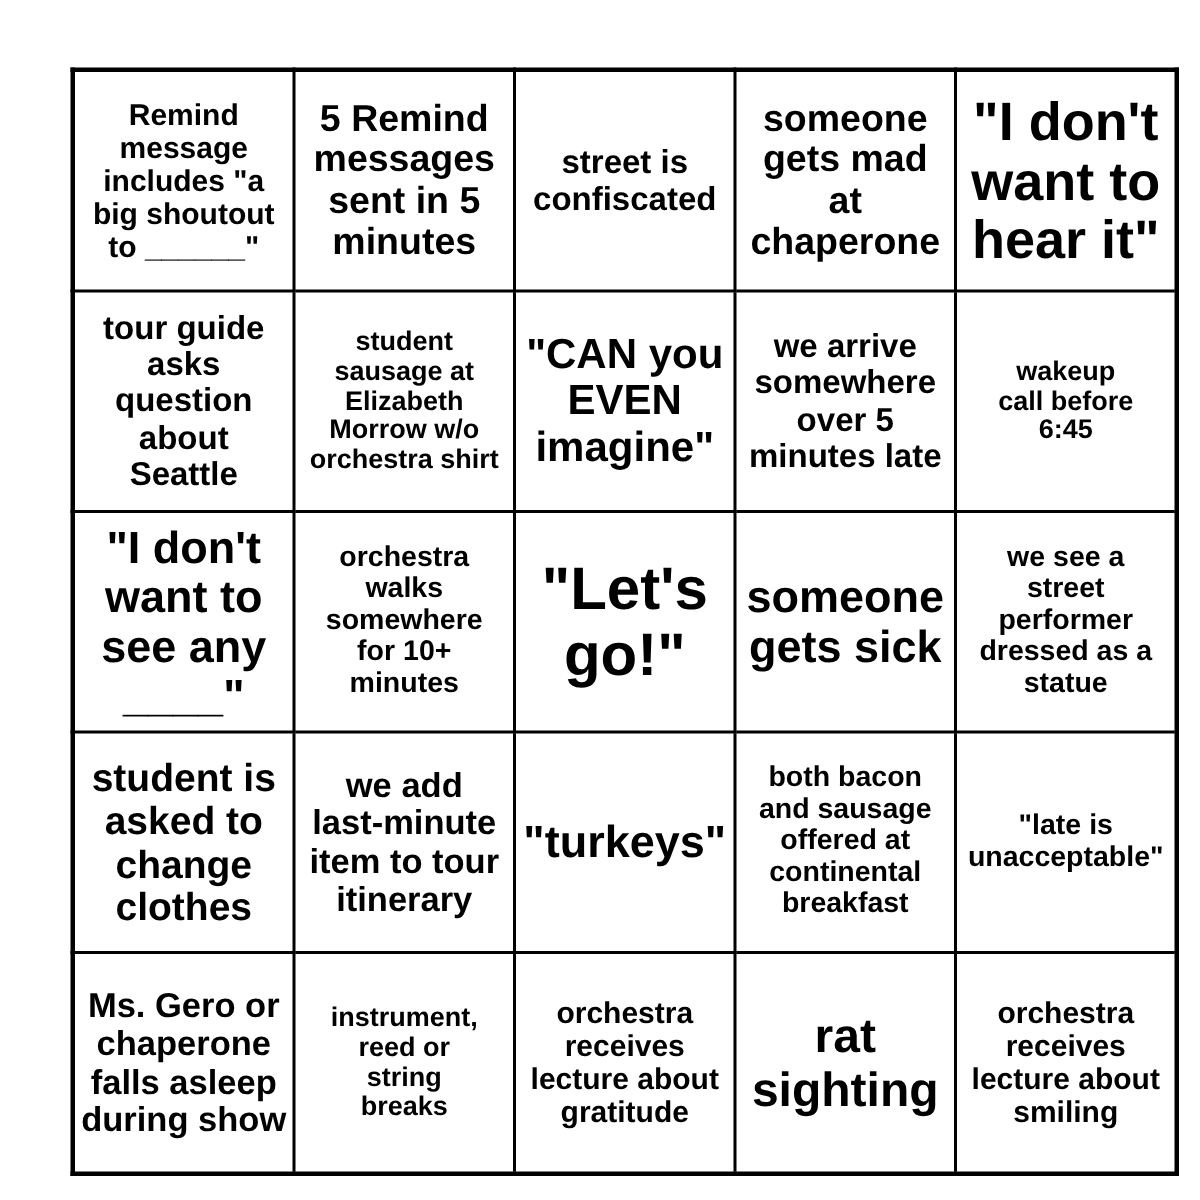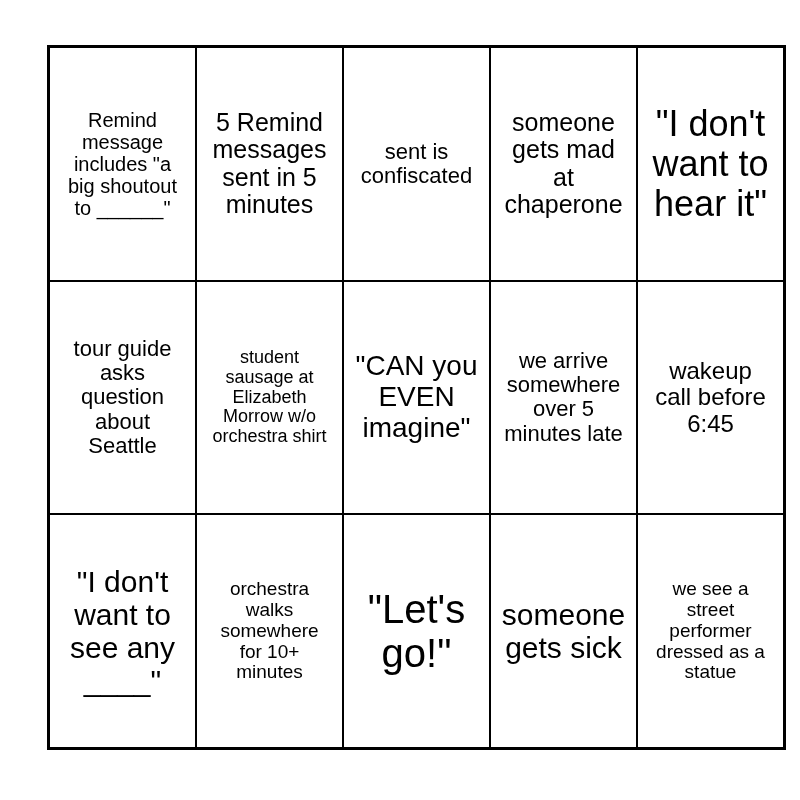--- a/index.html
+++ b/index.html
@@ -6,20 +6,21 @@
     margin: 0;
     padding: 0;
     background: #ffffff;
     width: 800px;
     height: 800px;
     font-family: "Liberation Sans", sans-serif;
   }
   .card-wrap {
     width: 706px;
     margin: 45px auto 0 auto;
+    font-weight: bold;
   }
   table.bingo {
     border-collapse: collapse;
     table-layout: fixed;
     width: 706px;
     height: 705px;
     border: 3px solid #000;
   }
   table.bingo td {
     border: 2px solid #000;
@@ -27,41 +28,41 @@
     height: 141px;
     text-align: center;
     vertical-align: middle;
     padding: 2px;
     color: #000;
     white-space: pre-line;
     line-height: 1.1;
     overflow: hidden;
   }
   .f18{font-size:18px}.f19{font-size:19px}.f20{font-size:20px}.f22{font-size:22px}.f23{font-size:23px}
-  .f24{font-size:24px}.f25{font-size:25px}.f26{font-size:26px}
+  .f24{font-size:18px}.f25{font-size:25px}.f26{font-size:26px}
   .f28{font-size:28px}.f30{font-size:30px}.f32{font-size:32px}
   .f36{font-size:36px}.f40{font-size:40px}
 </style>
 </head>
 <body>
 
 <div class="card-wrap">
   <table class="bingo">
     <tbody>
       <tr>
         <td class="f20">Remind
 message
 includes "a
 big shoutout
 to ______"</td>
         <td class="f25">5 Remind
 messages
 sent in 5
 minutes</td>
-        <td class="f22">sent is
+        <td class="f22">street is
 confiscated</td>
         <td class="f25">someone
 gets mad
 at
 chaperone</td>
         <td class="f36">"I don't
 want to
 hear it"</td>
       </tr>
       <tr>
@@ -99,15 +100,53 @@
         <td class="f40">"Let's
 go!"</td>
         <td class="f30">someone
 gets sick</td>
         <td class="f19">we see a
 street
 performer
 dressed as a
 statue</td>
       </tr>
+      <tr>
+        <td class="f26">student is
+asked to
+change
+clothes</td>
+        <td class="f23">we add
+last-minute
+item to tour
+itinerary</td>
+        <td class="f30">"turkeys"</td>
+        <td class="f19">both bacon
+and sausage
+offered at
+continental
+breakfast</td>
+        <td class="f19">"late is
+unacceptable"</td>
+      </tr>
+      <tr>
+        <td class="f23">Ms. Gero or
+chaperone
+falls asleep
+during show</td>
+        <td class="f24">instrument,
+reed or
+string
+breaks</td>
+        <td class="f20">orchestra
+receives
+lecture about
+gratitude</td>
+        <td class="f32">rat
+sighting</td>
+        <td class="f20">orchestra
+receives
+lecture about
+smiling</td>
+      </tr>
     </tbody>
   </table>
 </div>
 
 </body></html>

